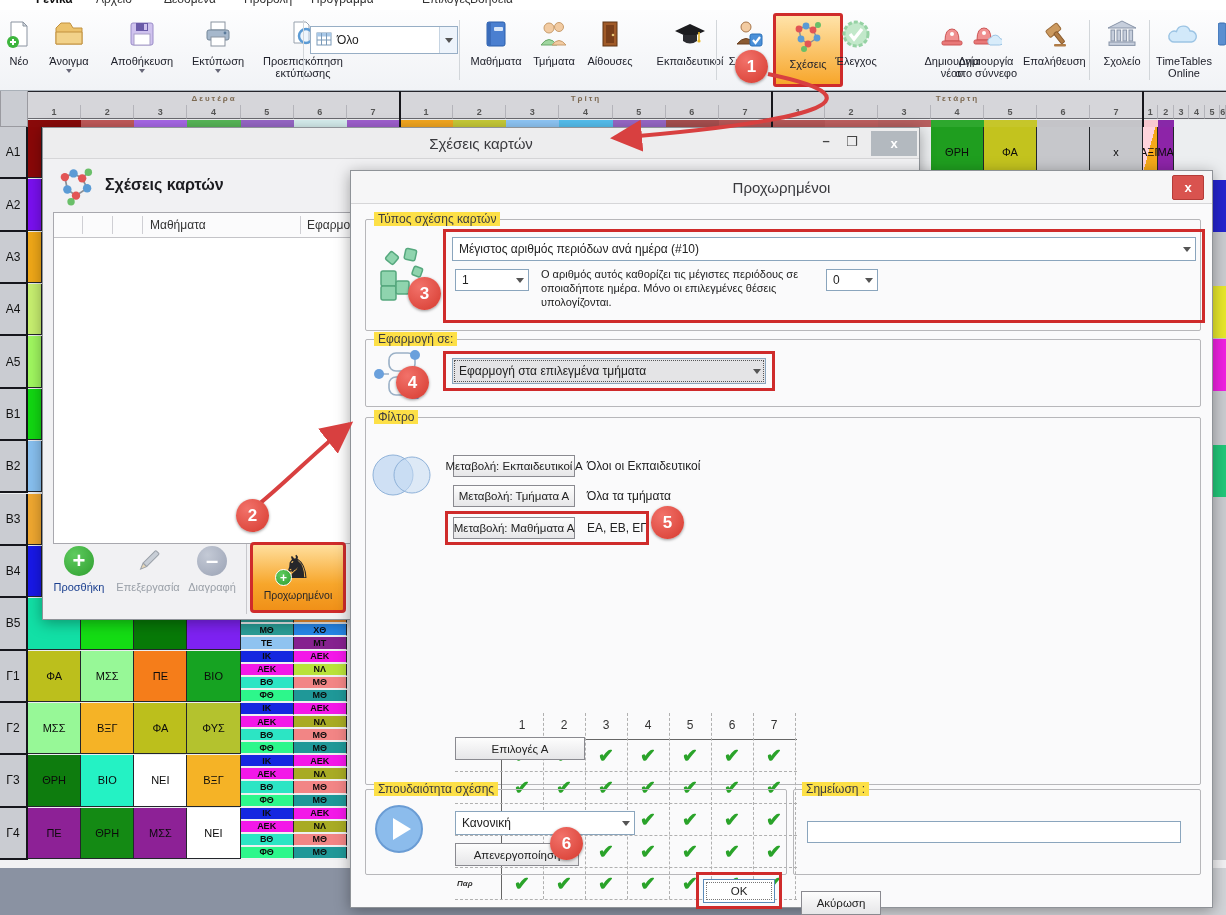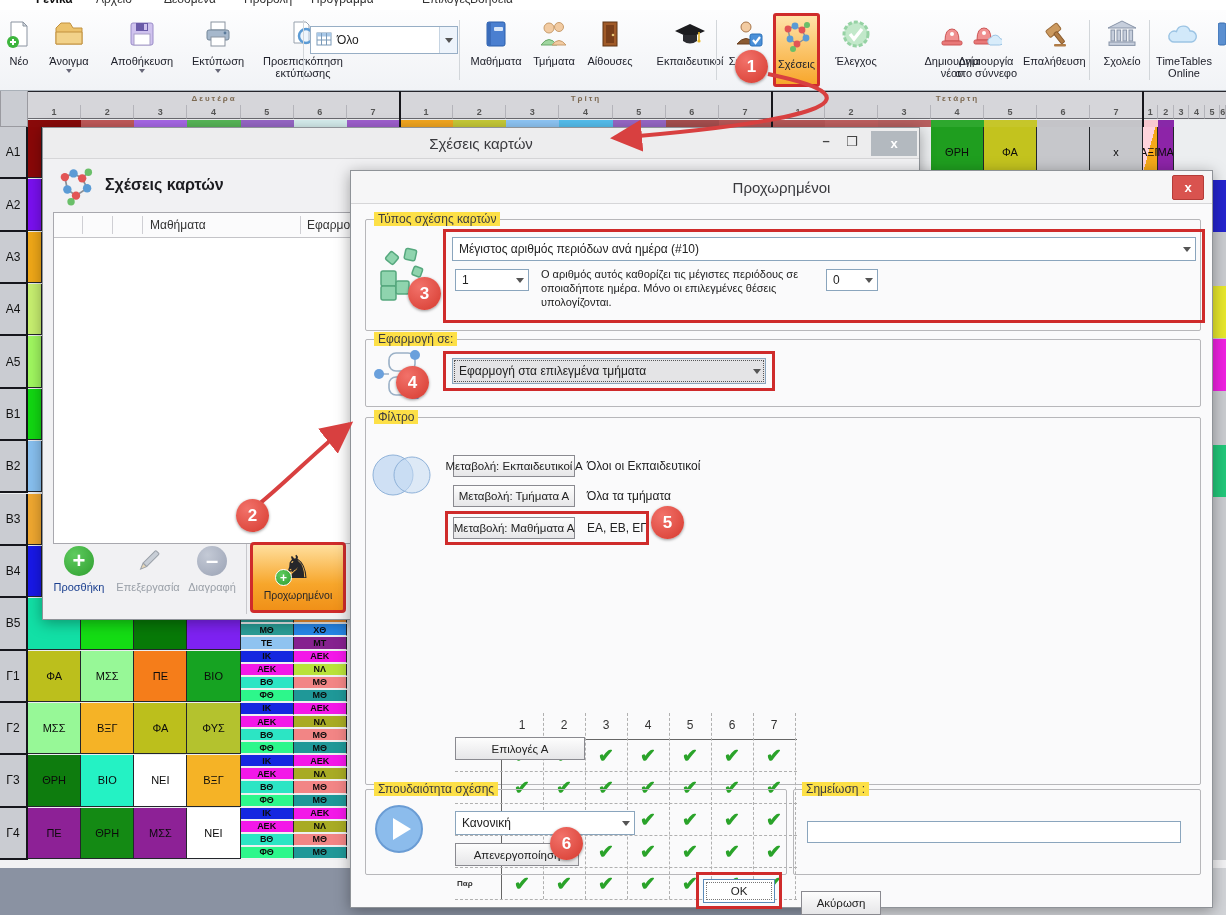--- a/index.html
+++ b/index.html
@@ -209,21 +209,21 @@
       <div class="ric">
         <svg width="30" height="30" viewBox="0 0 30 30">
             <circle cx="13" cy="8" r="5" fill="#f2cba2" stroke="#a8764a"></circle>
             <path d="M4 25 q9 -11 18 0 z" fill="#8a5a32" stroke="#6a4020"></path>
             <rect x="17" y="15" width="12" height="12" rx="2" fill="#4a90d9" stroke="#2a70b9"></rect>
             <path d="M20 21 l2.5 3 l4.5 -6" stroke="#fff" stroke-width="2.2" fill="none"></path>
           </svg>
       </div>
       <div class="rlab">Σενάριο</div>
     </div>
-    <div class="rbtn rel-hl" style="left:773px;width:47px">
+    <div class="rbtn rel-hl" style="left:773px;width:70px">
       <div class="ric">
         <svg width="32" height="34" viewBox="0 0 32 34">
             <g stroke="#8a8f96" stroke-width="1.4">
               <path d="M7 9 L14 6 M14 6 L21 10 M21 10 L26 5 M7 9 L9 19 M9 19 L16 24 M21 10 L25 18 M16 24 L25 18 M16 24 L12 29"></path>
             </g>
             <circle cx="7" cy="9" r="3.4" fill="#e25555"></circle>
             <circle cx="14" cy="6" r="3.4" fill="#5b9bd5"></circle>
             <circle cx="21" cy="10" r="3.4" fill="#e25555"></circle>
             <circle cx="26" cy="5" r="3" fill="#6abf69"></circle>
             <circle cx="9" cy="19" r="3.4" fill="#5b9bd5"></circle>
@@ -663,21 +663,21 @@
         <div class="gcheck" style="left: 360px; top: 86px; width: 42px; height: 32px;">✔</div>
         <div class="gcheck" style="left: 402px; top: 86px; width: 42px; height: 32px;">✔</div>
         <div class="glab" style="left: 106px; top: 130px; width: 40px;">Πε</div>
         <div class="gcheck" style="left: 150px; top: 118px; width: 42px; height: 32px;">✔</div>
         <div class="gcheck" style="left: 192px; top: 118px; width: 42px; height: 32px;">✔</div>
         <div class="gcheck" style="left: 234px; top: 118px; width: 42px; height: 32px;">✔</div>
         <div class="gcheck" style="left: 276px; top: 118px; width: 42px; height: 32px;">✔</div>
         <div class="gcheck" style="left: 318px; top: 118px; width: 42px; height: 32px;">✔</div>
         <div class="gcheck" style="left: 360px; top: 118px; width: 42px; height: 32px;">✔</div>
         <div class="gcheck" style="left: 402px; top: 118px; width: 42px; height: 32px;">✔</div>
-        <div class="glab" style="left: 106px; top: 162px; width: 40px;">Παρ</div>
+        <div class="glab" style="left: 106px; top: 162px; width: 40px; font-style: italic;">Παρ</div>
         <div class="gcheck" style="left: 150px; top: 150px; width: 42px; height: 32px;">✔</div>
         <div class="gcheck" style="left: 192px; top: 150px; width: 42px; height: 32px;">✔</div>
         <div class="gcheck" style="left: 234px; top: 150px; width: 42px; height: 32px;">✔</div>
         <div class="gcheck" style="left: 276px; top: 150px; width: 42px; height: 32px;">✔</div>
         <div class="gcheck" style="left: 318px; top: 150px; width: 42px; height: 32px;">✔</div>
         <div class="gcheck" style="left: 360px; top: 150px; width: 42px; height: 32px;">✔</div>
         <div class="gcheck" style="left: 402px; top: 150px; width: 42px; height: 32px;">✔</div>
       </div>
 
     <div class="wbtn" style="left:104px;top:566px;width:130px;height:23px">Επιλογές Α</div>

